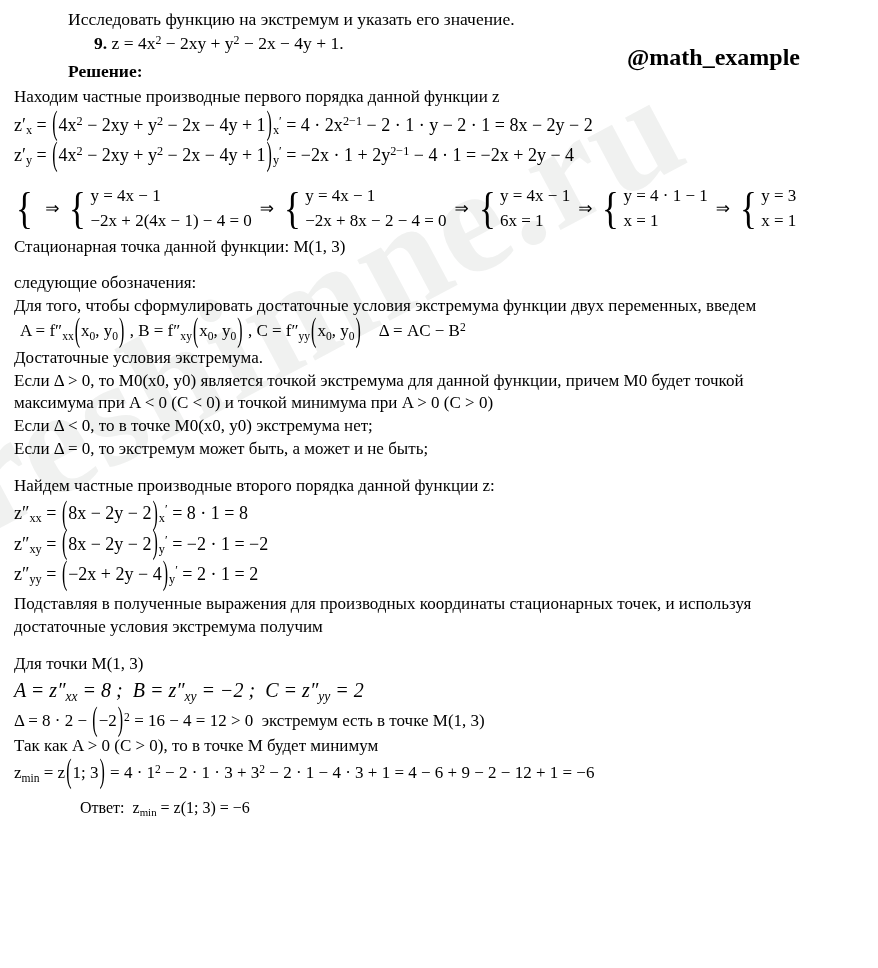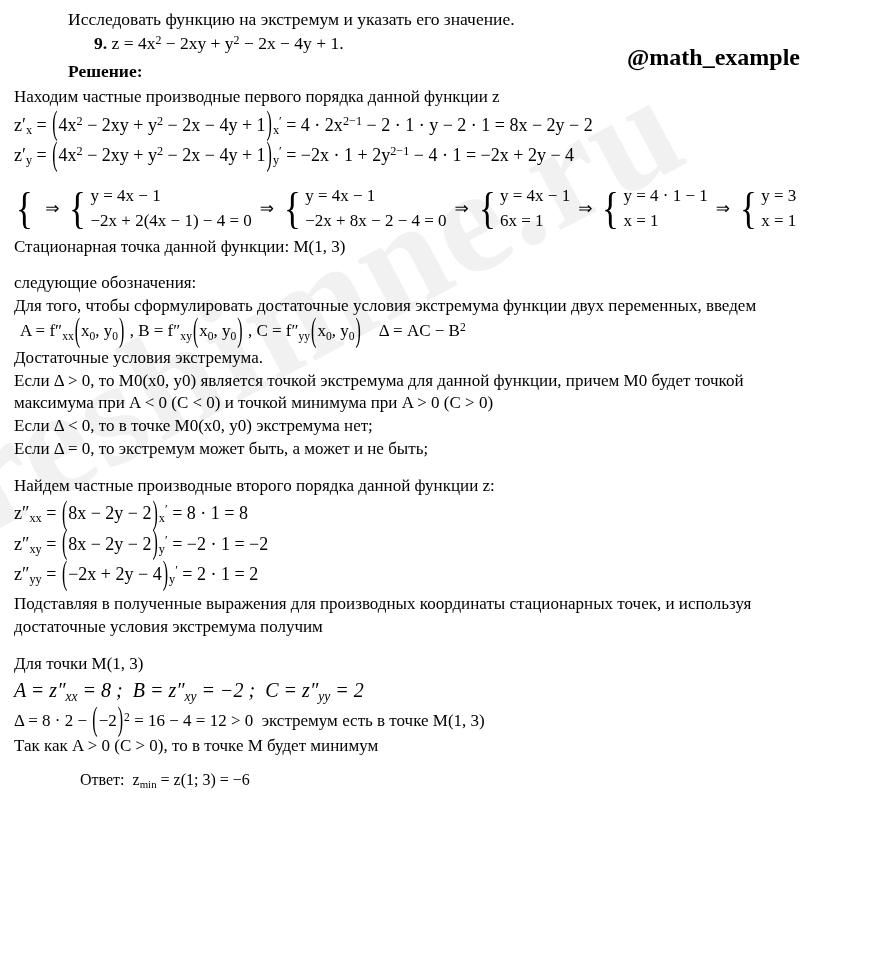--- a/index.html
+++ b/index.html
@@ -263,20 +263,23 @@
     <div class="math" style="font-size:20px; margin:4px 0 4px 0;font-style:italic;">
       A = z″<sub>xx</sub> = 8 ;&nbsp; B = z″<sub>xy</sub> = −2 ;&nbsp; C = z″<sub>yy</sub> = 2
     </div>
 
     <div class="math" style="font-size:17px; margin:6px 0 4px 0;">
       Δ = 8 · 2 − <span class="big-paren">(</span>−2<span class="big-paren">)</span><sup>2</sup> = 16 − 4 = 12 &gt; 0&nbsp; экстремум есть в точке М(1, 3)
     </div>
 
     <div class="line">Так как A &gt; 0 (C &gt; 0), то в точке М будет минимум</div>
 
+    <div class="math" style="font-size:17px; margin:6px 0 4px 0;">
+      z<sub>min</sub> = z<span class="big-paren">(</span>1; 3<span class="big-paren">)</span> = 4 · 1<sup>2</sup> − 2 · 1 · 3 + 3<sup>2</sup> − 2 · 1 − 4 · 3 + 1 = 4 − 6 + 9 − 2 − 12 + 1 = −6
+    </div>
 
     <div class="answer">
       <span>Ответ:</span>&nbsp;
       <span>z<sub>min</sub> = z(1; 3) = −6</span>
     </div>
 
   </div>
 </div>
 
 </body></html>

